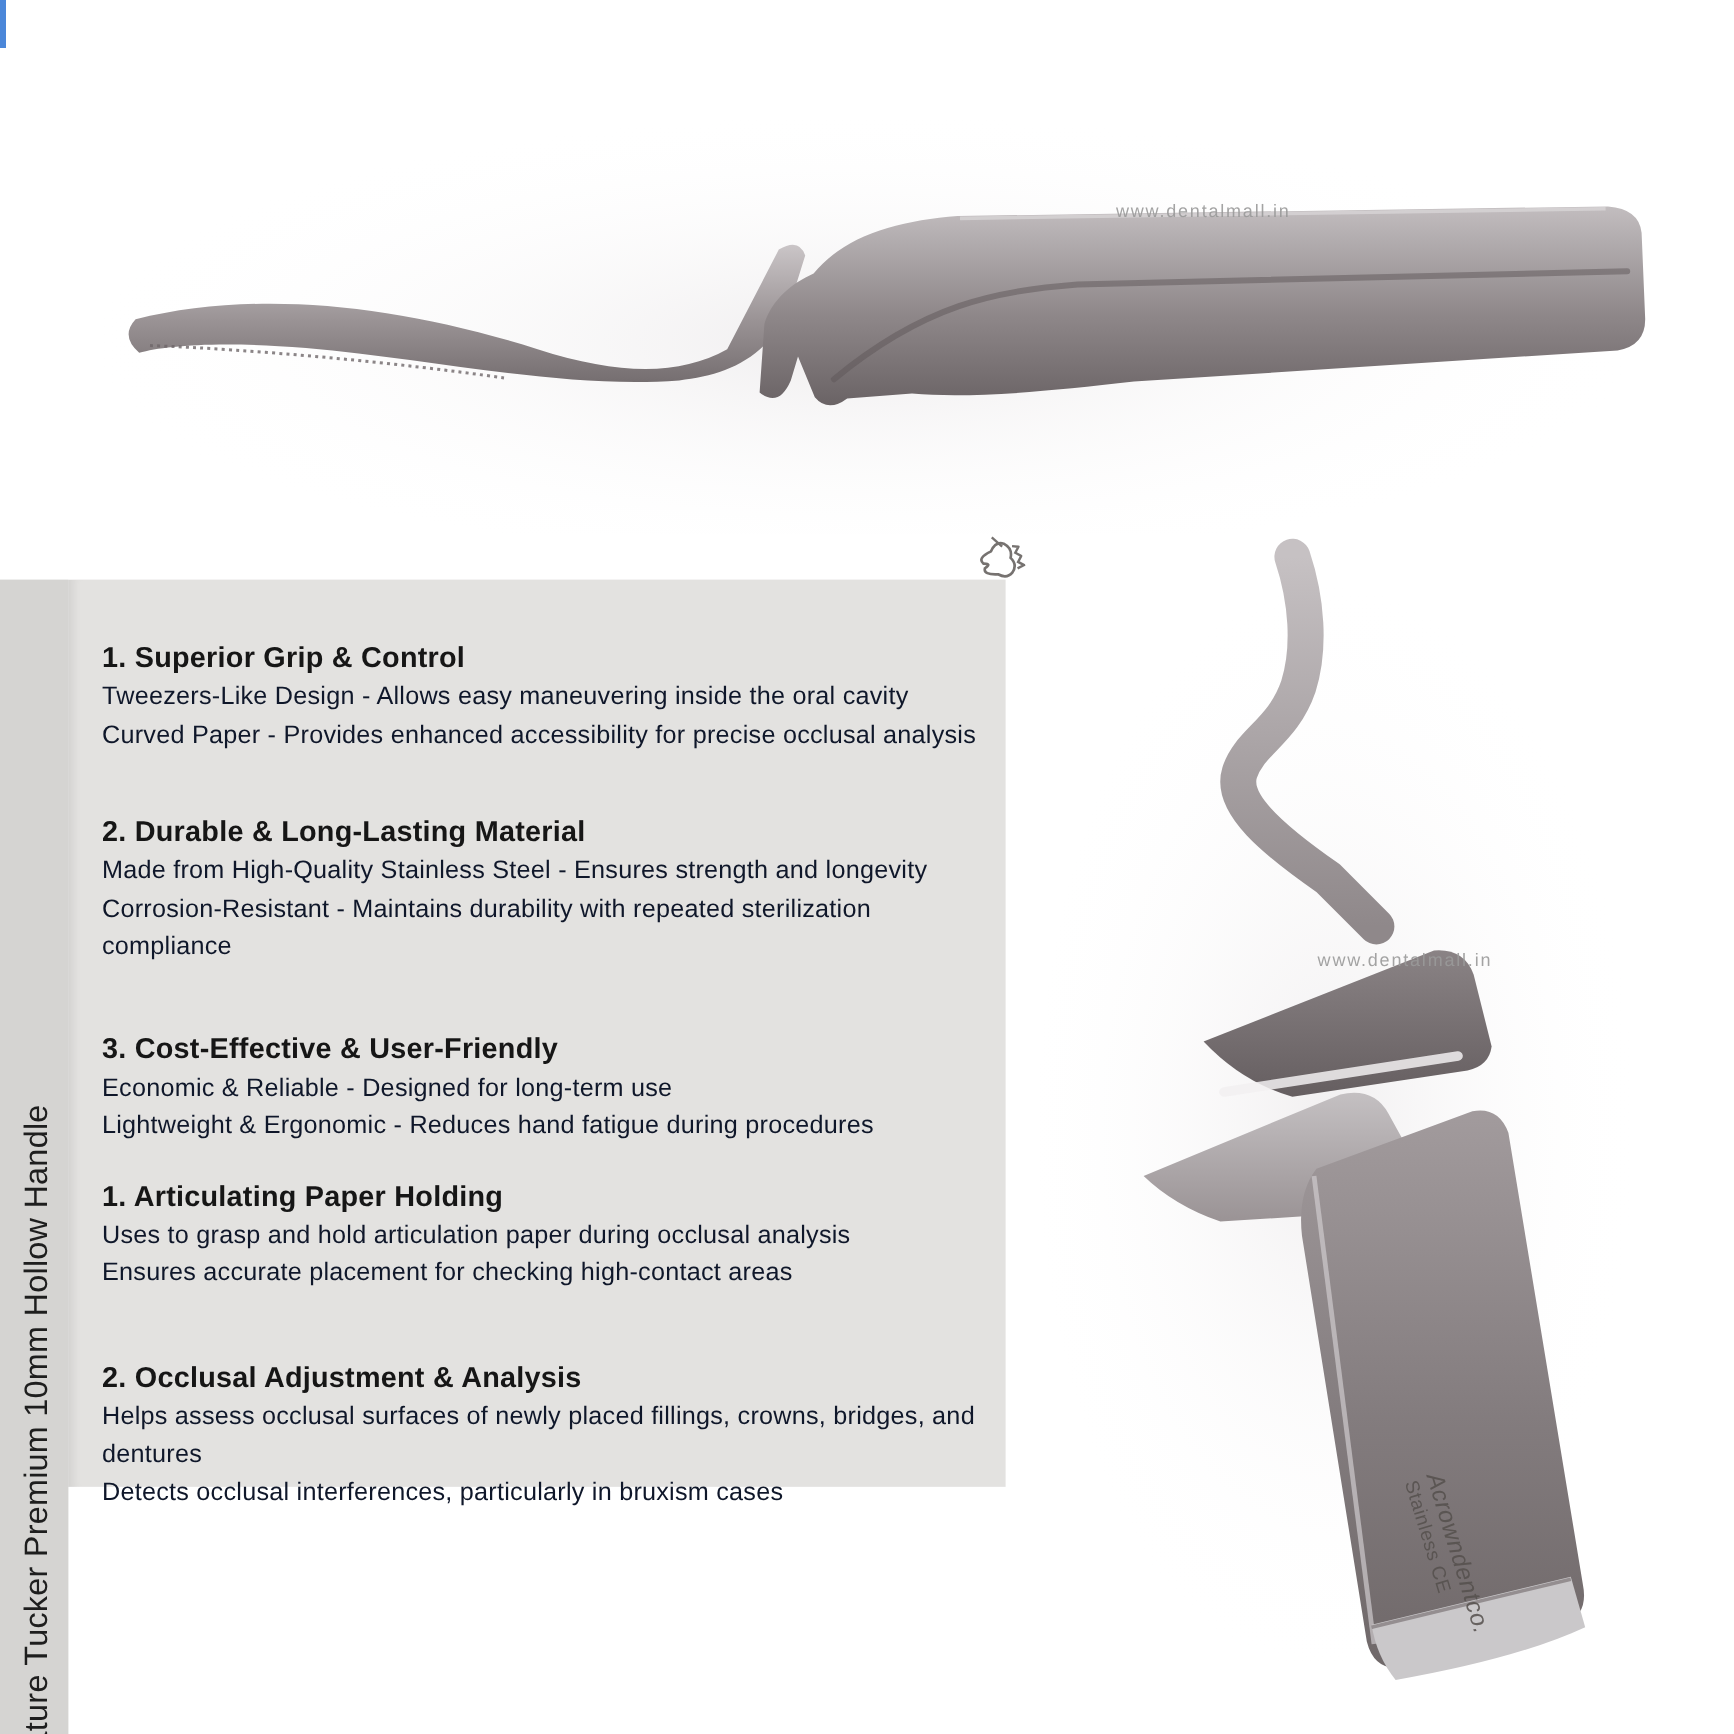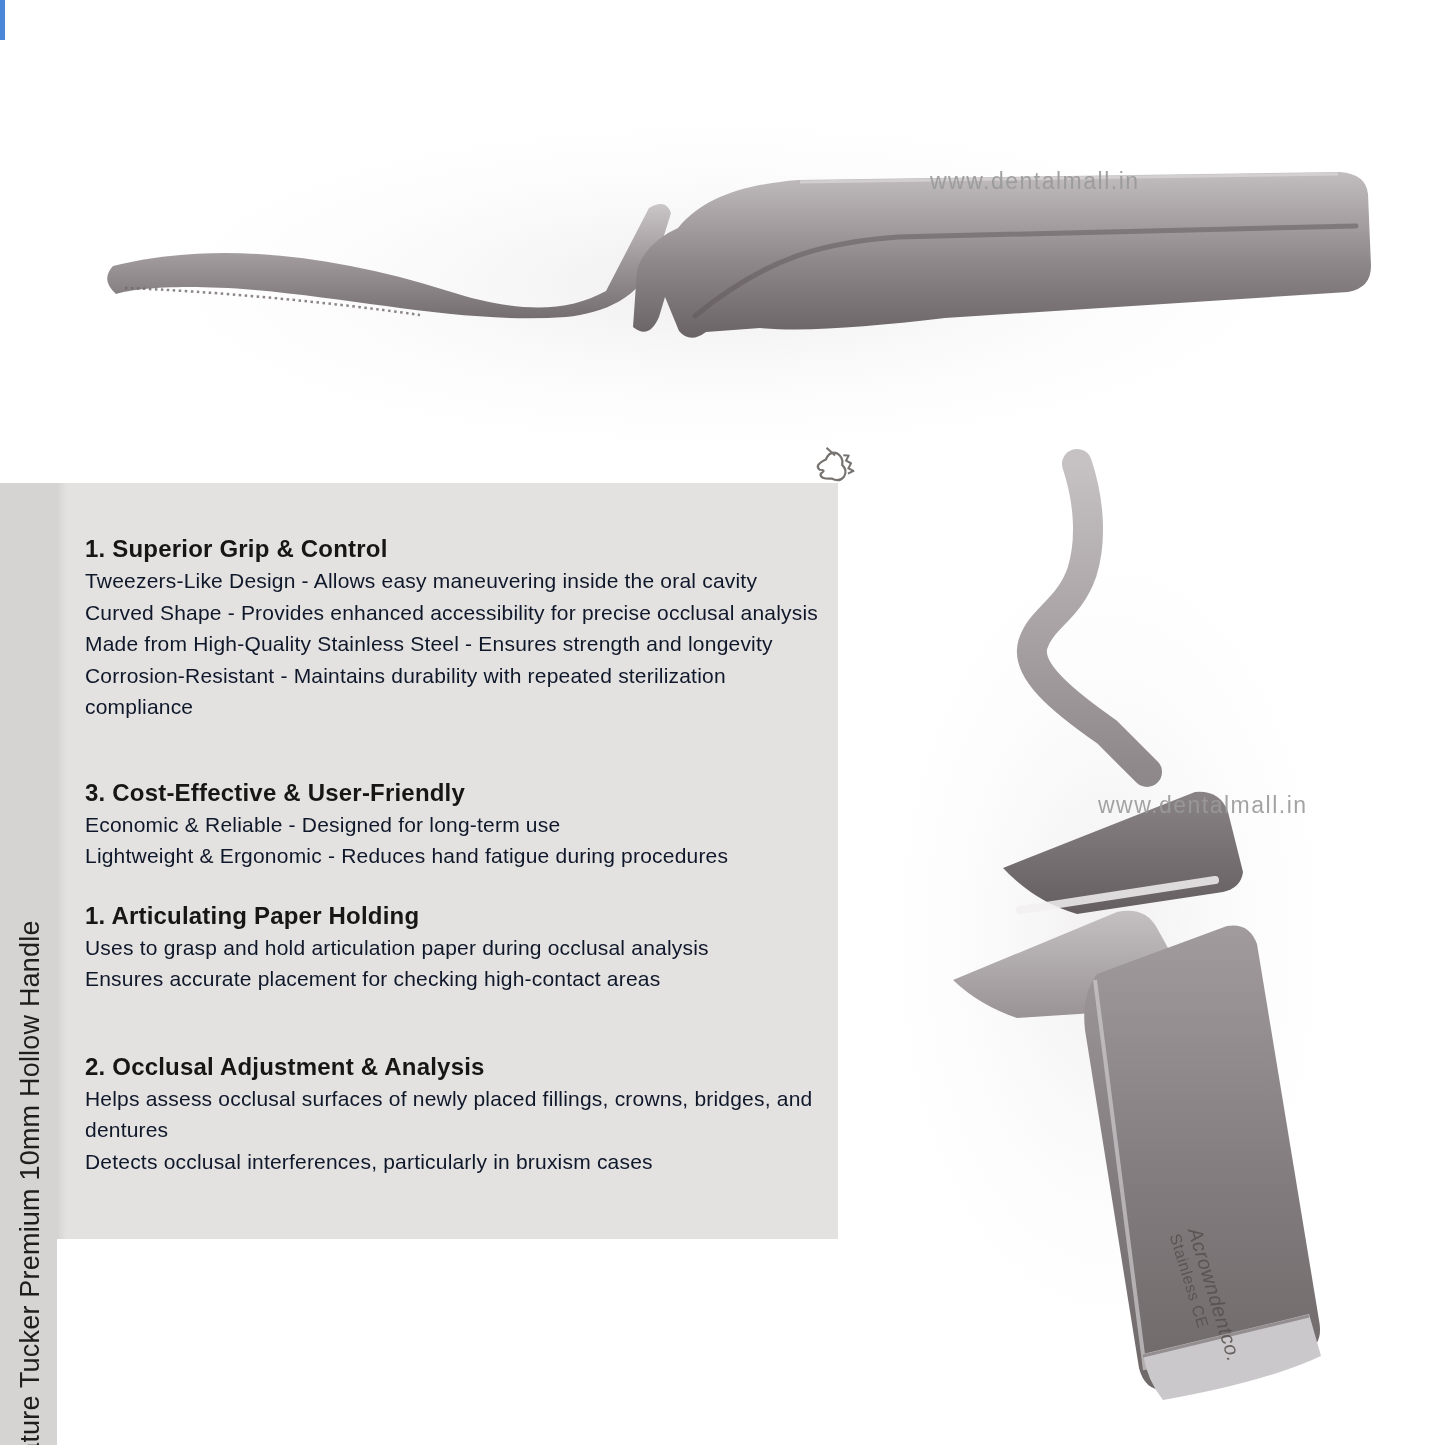--- a/index.html
+++ b/index.html
@@ -7,21 +7,21 @@
     position:relative;width:1445px;height:1445px;overflow:hidden;background:#ffffff;
     font-family:"Liberation Sans", sans-serif;color:#1f1f1f;
   }
   
   .corner-accent{position:absolute;left:0;top:0;width:5px;height:40px;background:#4b87d9;}
   
   .photo-top{position:absolute;left:0;top:0;width:1445px;height:445px;}
   .photo-right{position:absolute;left:845px;top:440px;width:600px;height:1005px;}
   .photo-top svg,.photo-right svg{position:absolute;left:0;top:0;}
   .watermark{
-    position:absolute;font-size:23px;letter-spacing:1.5px;color:#9a9a9a;opacity:.9;
+    position:absolute;font-size:15px;letter-spacing:1.5px;color:#9a9a9a;opacity:.9;
     font-family:"Liberation Sans", sans-serif;white-space:nowrap;z-index:5;
   }
   .wm-top{left:930px;top:168px;}
   .wm-right{left:253px;top:352px;}
   
   .breadcrumb-strip{position:absolute;left:0;top:483px;width:57px;height:962px;background:#d5d4d2;}
   .breadcrumb-text{
     position:absolute;left:15px;top:1443px;transform:rotate(-90deg);transform-origin:0 0;
     white-space:nowrap;font-size:27px;line-height:30px;color:#1e1e1e;letter-spacing:.2px;
   }
@@ -97,22 +97,23 @@
     </svg>
   </section>
 
   <aside class="breadcrumb-strip">
     <div class="breadcrumb-text">Orthodontic&gt;Ligature Instruments&gt; Ligature Tucker Premium 10mm Hollow Handle</div>
   </aside>
 
   <section class="features-panel">
     <h3>1. Superior Grip &amp; Control</h3>
     <p>Tweezers-Like Design - Allows easy maneuvering inside the oral cavity</p>
-    <p>Curved Shape - Provides enhanced accessibility for precise occlusal analysis</p>
+    <p>Curved Paper - Provides enhanced accessibility for precise occlusal analysis</p>
 
+    <h3 class="mt-s2">2. Durable &amp; Long-Lasting Material</h3>
     <p>Made from High-Quality Stainless Steel - Ensures strength and longevity</p>
     <p>Corrosion-Resistant - Maintains durability with repeated sterilization</p>
     <p>compliance</p>
 
     <h3 class="mt-s3">3. Cost-Effective &amp; User-Friendly</h3>
     <p>Economic &amp; Reliable - Designed for long-term use</p>
     <p>Lightweight &amp; Ergonomic - Reduces hand fatigue during procedures</p>
 
 
     <h3 class="mt-app1">1. Articulating Paper Holding</h3>

